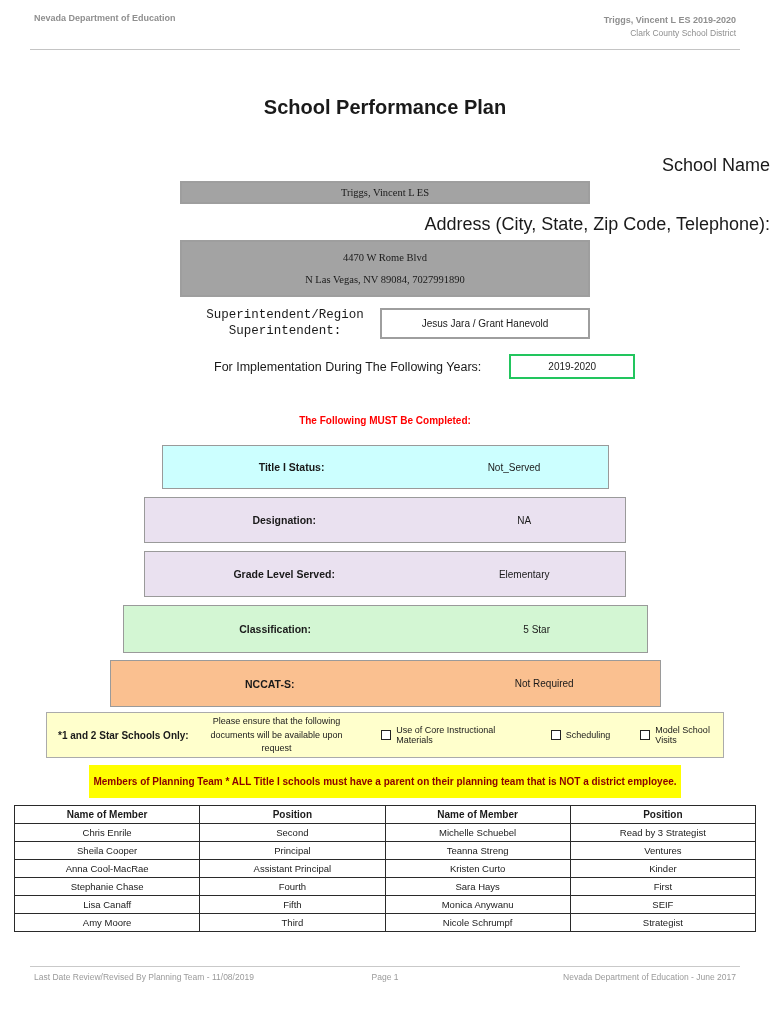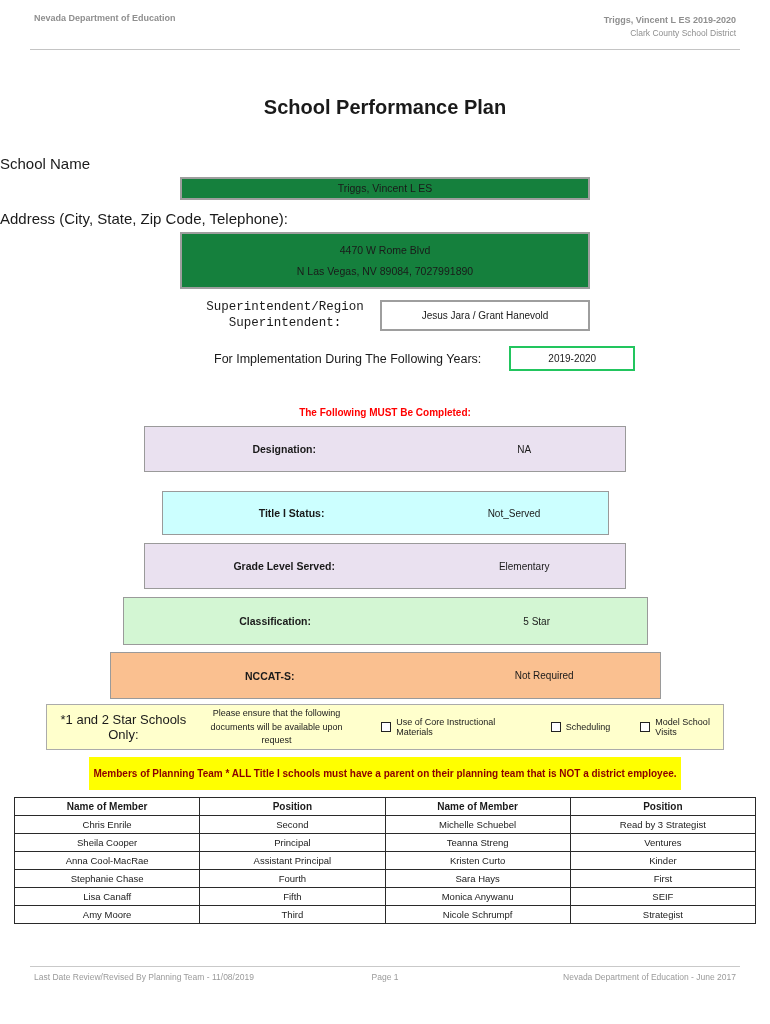--- a/index.html
+++ b/index.html
@@ -9,24 +9,24 @@
 
   
   .doc-header { display:flex; justify-content:space-between; padding:13px 34px 0 34px;
                 font-size:9px; font-weight:bold; color:#8f8f8f; }
   .doc-header .hdr-right { text-align:right; line-height:1.6; }
   .doc-header .district { font-weight:normal; font-size:8.5px; }
   .top-rule { border:0; border-top:1px solid #c4c4c4; margin:8px 30px 0 30px; }
 
   
   .main-title { margin-top:46px; text-align:center; font-size:20px; font-weight:bold; }
-  .field-label { text-align:left; font-size:15px; }
+  .field-label { text-align:right; font-size:18px; }
   .lbl-school { margin-top:36px; }
   .value-box { width:410px; margin:5px auto 0 auto; border:2px solid #9e9e9e;
-               background:#15803d; text-align:center; font-size:10.5px; }
+               background:#a3a3a3; text-align:center; font-size:10.5px;font-family:Liberation Serif, serif; }
   .school-box { height:23px; line-height:19px; }
   .lbl-address { margin-top:10px; }
   .address-box { height:57px; display:flex; flex-direction:column; justify-content:space-evenly; }
 
   .supt-row { display:flex; align-items:center; margin:10px 0 0 190px; }
   .supt-label { width:190px; text-align:center; font-size:12.5px; line-height:1.3;font-family:Liberation Mono, monospace; }
   .supt-box { width:210px; height:31px; border:2px solid #9e9e9e; display:flex;
               align-items:center; justify-content:center; font-size:10px; }
 
   .impl-row { display:flex; align-items:center; margin:15px 0 0 214px; }
@@ -42,21 +42,21 @@
   .status-box .s-value { width:42%; text-align:center; font-size:10px; }
   .sb-0 { width:447px; height:44px; margin-top:19px; }
   .sb-1 { width:482px; height:46px; }
   .sb-2 { width:482px; height:46px; }
   .sb-3 { width:525px; height:48px; }
   .sb-4 { width:551px; height:47px; margin-top:7px; }
 
   
   .star-row { width:678px; height:46px; margin:5px auto 0 auto; background:#ffffcc;
               border:1px solid #ababab; display:flex; align-items:center; font-size:9px; }
-  .star-label { width:150px; margin-left:10px; text-align:center; font-weight:normal; font-size:13px; }
+  .star-label { width:150px; margin-left:10px; text-align:center; font-weight:bold; font-size:10px; }
   .star-instruction { width:178px; margin-left:8px; text-align:center; line-height:1.5; }
   .check-item { display:flex; align-items:center; }
   .ci-0 { margin-left:26px; }
   .ci-1 { margin-left:34px; }
   .ci-2 { margin-left:30px; }
   .checkbox { width:10px; height:10px; border:1px solid #222; background:#fff; margin-right:5px; flex:none; }
 
   .team-note { margin-top:13px; text-align:center; }
   .team-note span { background:#ffff00; color:#8b0000; font-weight:bold; font-size:10px; padding:11px 4px; }
 
@@ -107,27 +107,27 @@
     <div class="supt-box">Jesus Jara / Grant Hanevold</div>
   </div>
 
   <div class="impl-row">
     <div class="impl-label">For Implementation During The Following Years:</div>
     <div class="impl-box">2019-2020</div>
   </div>
 
   <div class="must-note">The Following MUST Be Completed:</div>
 
+  <div class="status-box sb-0" style="background-color: rgb(204, 255, 255);">
+    <span class="s-label">Title I Status:</span>
+    <span class="s-value">Not_Served</span>
+  </div>
   <div class="status-box sb-1" style="background-color: rgb(234, 225, 240);">
     <span class="s-label">Designation:</span>
     <span class="s-value">NA</span>
-  </div>
-  <div class="status-box sb-0" style="background-color: rgb(204, 255, 255);">
-    <span class="s-label">Title I Status:</span>
-    <span class="s-value">Not_Served</span>
   </div>
   <div class="status-box sb-2" style="background-color: rgb(234, 225, 240);">
     <span class="s-label">Grade Level Served:</span>
     <span class="s-value">Elementary</span>
   </div>
   <div class="status-box sb-3" style="background-color: rgb(211, 246, 211);">
     <span class="s-label">Classification:</span>
     <span class="s-value">5 Star</span>
   </div>
   <div class="status-box sb-4" style="background-color: rgb(250, 192, 144);">

